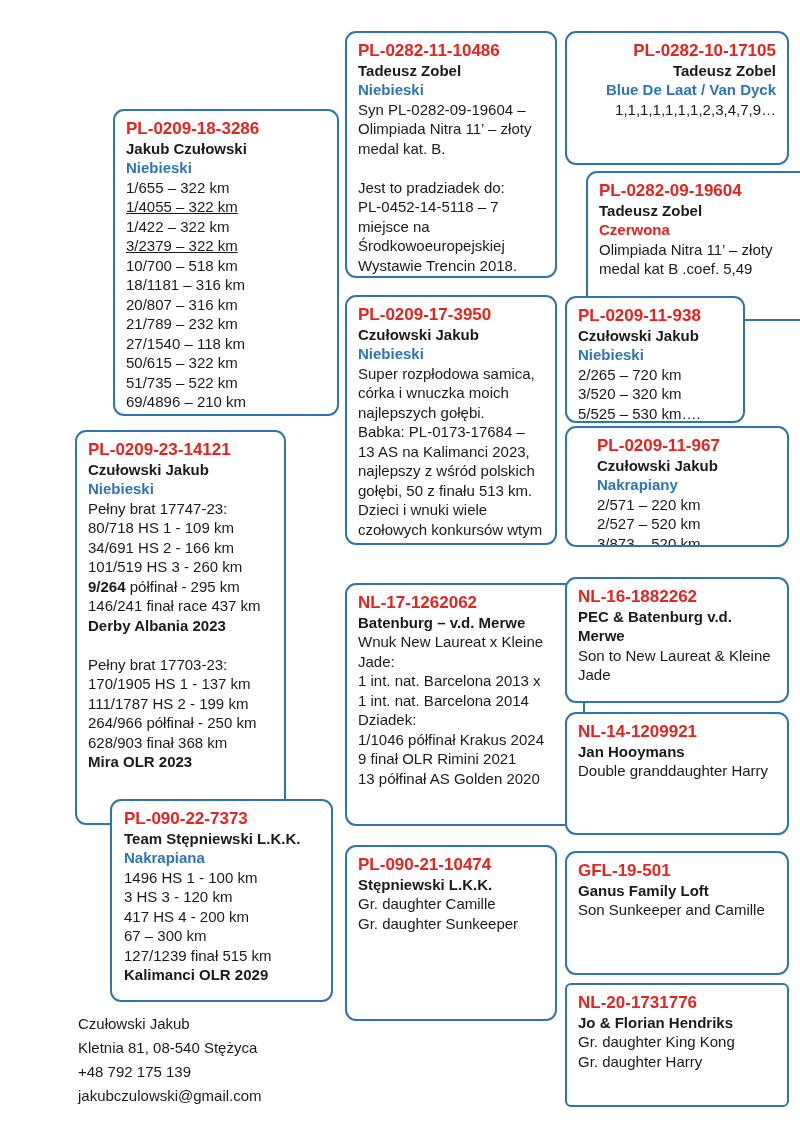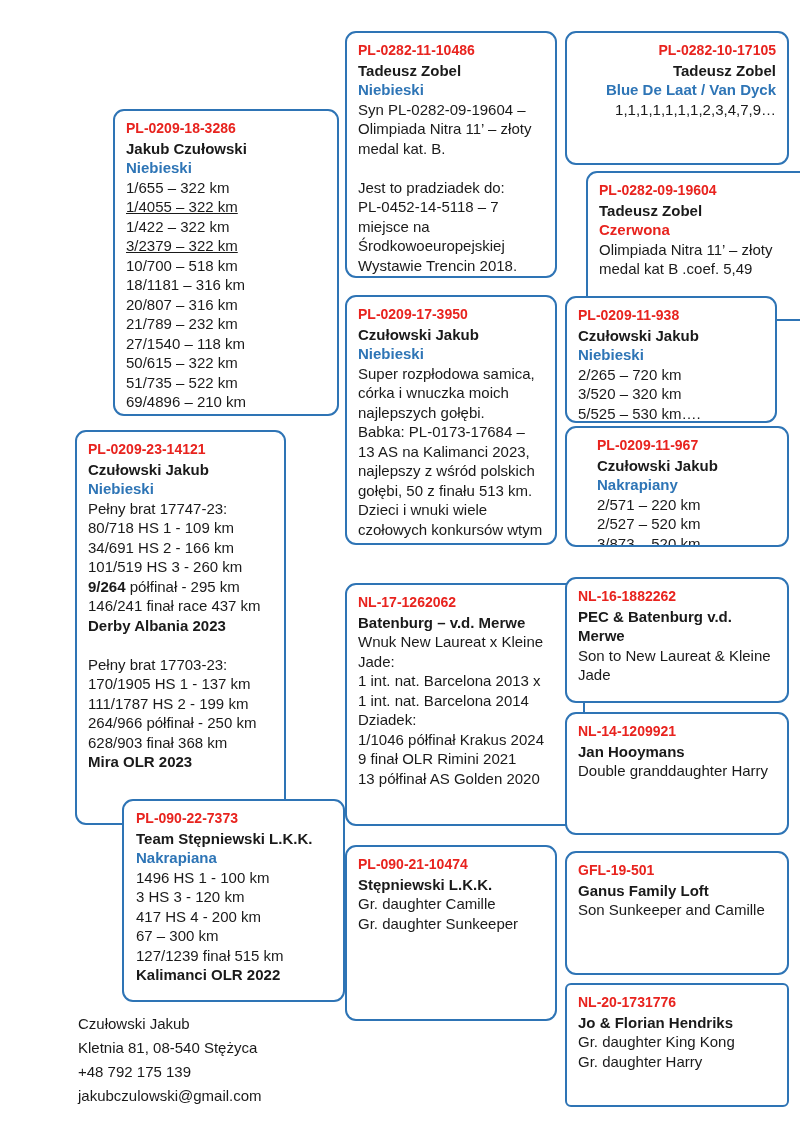--- a/index.html
+++ b/index.html
@@ -14,47 +14,47 @@
   }
   .box {
     position:absolute;
     border:2px solid #2e74b5;
     border-radius:11px;
     background:#ffffff;
     padding:8px 11px;
     box-sizing:border-box;
     overflow:hidden;
   }
-  .ring   { color:#e8231e; font-weight:bold; font-size:14px; }
+  .ring   { color:#e8231e; font-weight:bold; font-size:17px; }
   .name   { font-weight:bold; }
   .colorlbl { font-weight:bold; color:#2e75b6; }
   .colorlbl.red { color:#e8231e; }
   .line, .para { white-space:normal; }
   .b { font-weight:bold; }
   .gap { height:19.5px; }
 
   
   #box-left1 { left:113px; top:109px; width:226px; height:307px; }
   #box-left1 [data-bind-list] div:nth-child(2),
   #box-left1 [data-bind-list] div:nth-child(4) { text-decoration:underline; }
   #box-left2 { left:75px;  top:430px; width:211px; height:395px; }
-  #box-left3 { left:122px; top:799px; width:223px; height:203px;padding-left:12px; }
+  #box-left3 { left:110px; top:799px; width:223px; height:203px;padding-left:12px; }
   #footer { position:absolute; left:78px; top:1012px; }
   #footer .contact-line { line-height:24px; }
 
   
   #box-mid1 { left:345px; top:31px;  width:212px; height:247px; }
   #box-mid2 { left:345px; top:295px; width:212px; height:250px; }
   #box-mid3 { left:345px; top:583px; width:240px; height:243px; }
   #box-mid4 { left:345px; top:845px; width:212px; height:176px; }
 
   
   #box-right1 { left:565px; top:31px;  width:224px; height:134px;text-align:right; }
   #box-right2 { left:586px; top:171px; width:224px; height:150px; }
-  #box-right3 { left:565px; top:296px; width:212px; height:127px; }
+  #box-right3 { left:565px; top:296px; width:180px; height:127px; }
   #box-right4 { left:565px; top:426px; width:224px; height:121px;padding-left:30px; }
   #box-right5 { left:565px; top:577px; width:224px; height:126px; }
   #box-right6 { left:565px; top:712px; width:224px; height:123px; }
   #box-right7 { left:565px; top:851px; width:224px; height:124px; }
   #box-right8 { left:565px; top:983px; width:224px; height:124px;border-radius:6px; }
 </style>
 </head>
 <body>
 
 <div class="box" id="box-left1">
@@ -105,21 +105,21 @@
   <div class="ring" data-bind="boxes.left3.ring">PL-090-22-7373</div>
   <div class="name" data-bind="boxes.left3.name">Team Stępniewski L.K.K.</div>
   <div class="colorlbl" data-bind="boxes.left3.color_label">Nakrapiana</div>
   <div data-bind-list="boxes.left3.results">
       <div class="line">1496 HS 1 - 100 km</div>
       <div class="line">3 HS 3 - 120 km</div>
       <div class="line">417 HS 4 - 200 km</div>
       <div class="line">67 – 300 km</div>
       <div class="line">127/1239 finał 515 km</div>
     </div>
-  <div class="line b" data-bind="boxes.left3.race_title">Kalimanci OLR 2022</div>
+  <div class="line b" data-bind="boxes.left3.race_title">Kalimanci OLR 2029</div>
 </div>
 
 <div id="footer" data-bind-list="footer.lines">
     <div class="contact-line">Czułowski Jakub</div>
     <div class="contact-line">Kletnia 81, 08-540 Stężyca</div>
     <div class="contact-line">+48 792 175 139</div>
     <div class="contact-line">jakubczulowski@gmail.com</div>
   </div>
 
 <div class="box" id="box-mid1">

